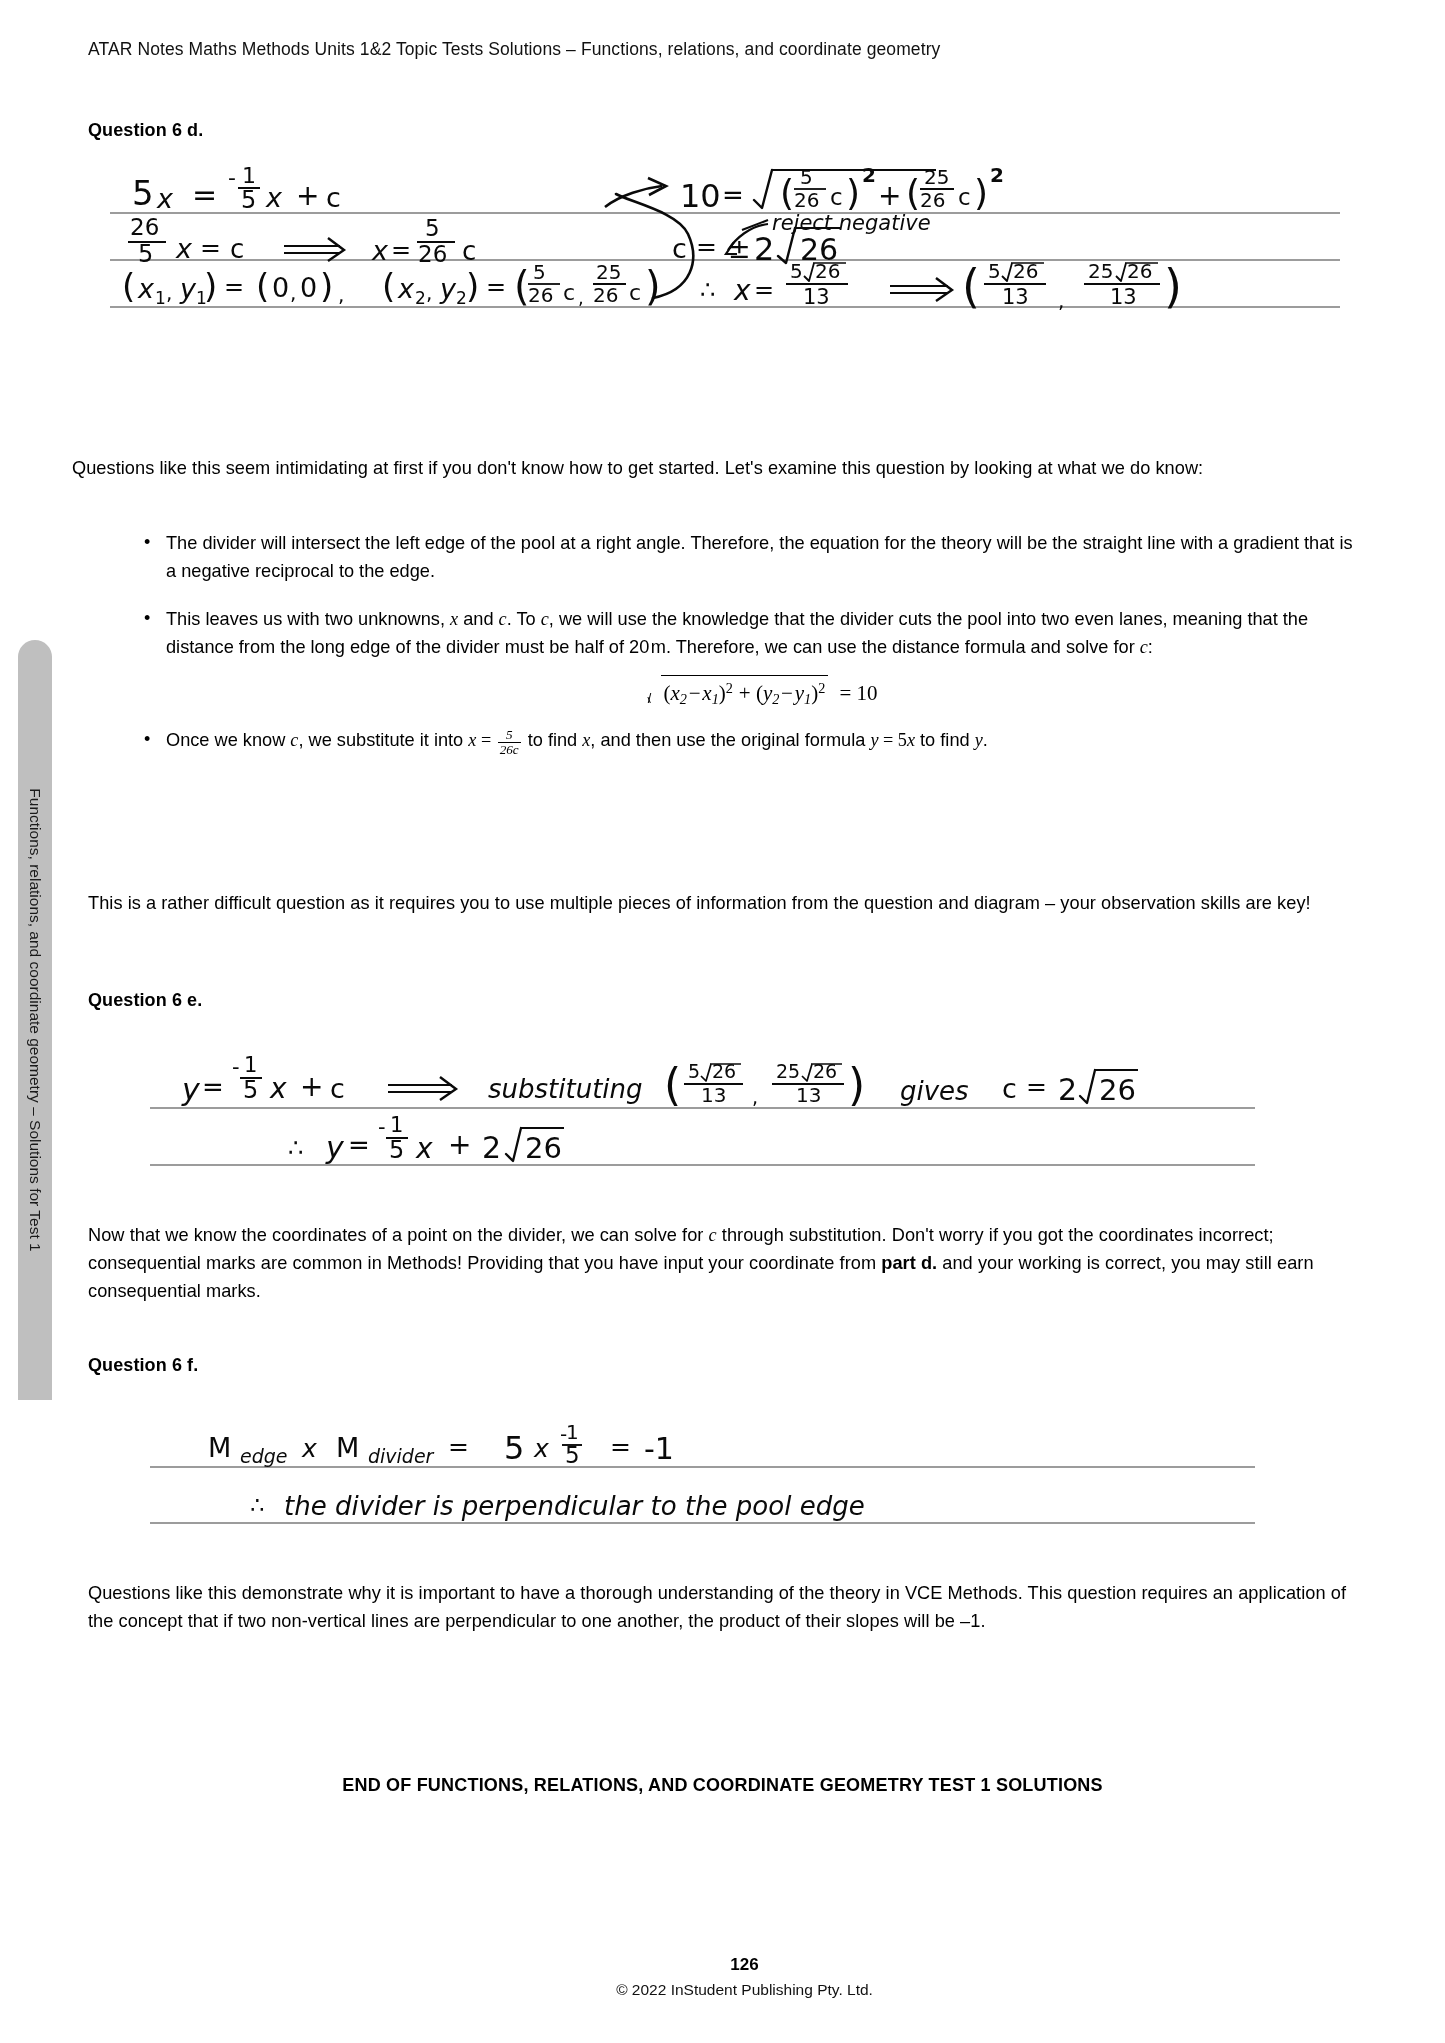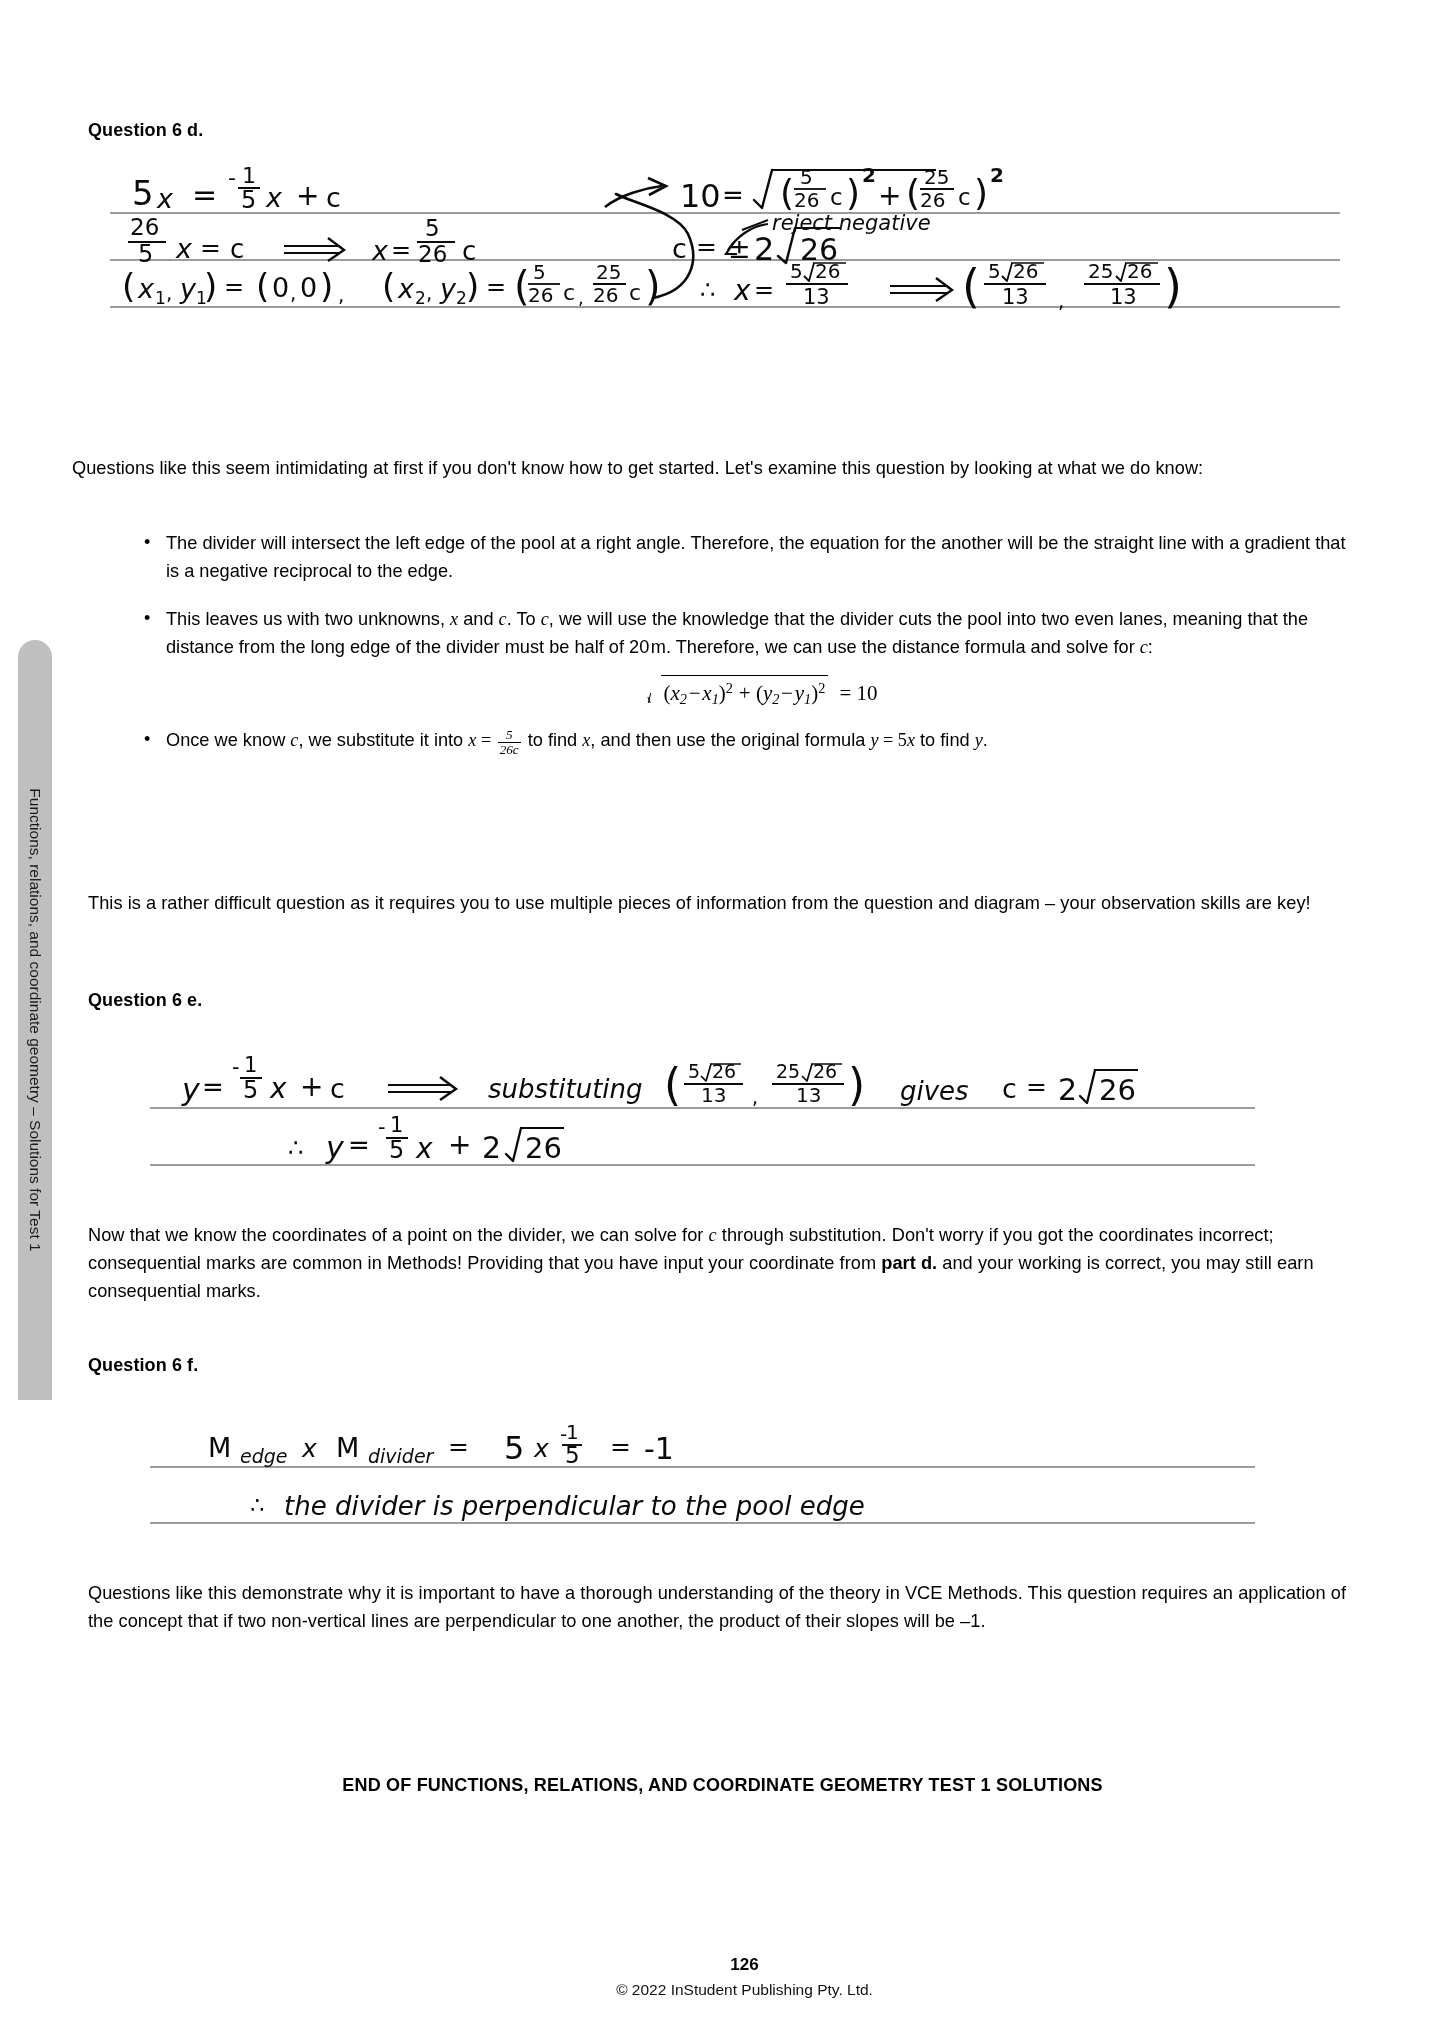--- a/index.html
+++ b/index.html
@@ -116,20 +116,21 @@
     position:absolute; left:0; right:0; text-align:center;padding-left:44px;
   }
   .pageno{ font-size:17px; font-weight:bold; }
   .copyright{ font-size:15.5px; margin-top:6px; color:#111; }
 </style>
 </head>
 <body>
 
 <div class="page">
 
+  <div class="doc-header">ATAR Notes Maths Methods Units 1&amp;2 Topic Tests Solutions – Functions, relations, and coordinate geometry</div>
 
   <div class="side-tab">
     <div class="side-tab-label">Functions, relations, and coordinate geometry – Solutions for Test 1</div>
   </div>
 
   <h2 class="qhead" style="position:absolute; left:88px; top:120px;">Question 6 d.</h2>
 
   <div class="hw-block" style="left:100px; top:150px;">
     <svg width="1250" height="160" viewBox="0 0 1250 160" xmlns="http://www.w3.org/2000/svg">
 
@@ -291,21 +292,21 @@
     </svg>
   </div>
 
   <div style="position:absolute; left:72px; top:455px; width:1270px;">
     <p class="body">Questions like this seem intimidating at first if you don't know how to get started. Let's examine this question by looking at what we do know:</p>
   </div>
 
   <div style="position:absolute; left:88px; top:530px; width:1270px;">
     <ul class="bullets">
       <li>
-        <span>The divider will intersect the left edge of the pool at a right angle. Therefore, the equation for the another will be the straight line with a gradient that is a negative reciprocal to the edge.</span>
+        <span>The divider will intersect the left edge of the pool at a right angle. Therefore, the equation for the theory will be the straight line with a gradient that is a negative reciprocal to the edge.</span>
       </li>
       <li>
         <span>This leaves us with two unknowns, <span class="m">x</span> and <span class="m">c</span>. To <span class="m">c</span>, we will use the knowledge that the divider cuts the pool into two even lanes, meaning that the distance from the long edge of the divider must be half of 20 m. Therefore, we can use the distance formula and solve for <span class="m">c</span>:</span>
 
         <div class="centered-math">
           <span style="font-size:21px;">
             <span class="radical"><span class="rad-body">
               <span class="mr">(</span><span class="m">x</span><span class="sub">2</span><span class="mr"> − </span><span class="m">x</span><span class="sub">1</span><span class="mr">)</span><span class="sup">2</span>
               <span class="mr"> + </span>
               <span class="mr">(</span><span class="m">y</span><span class="sub">2</span><span class="mr"> − </span><span class="m">y</span><span class="sub">1</span><span class="mr">)</span><span class="sup">2</span>

